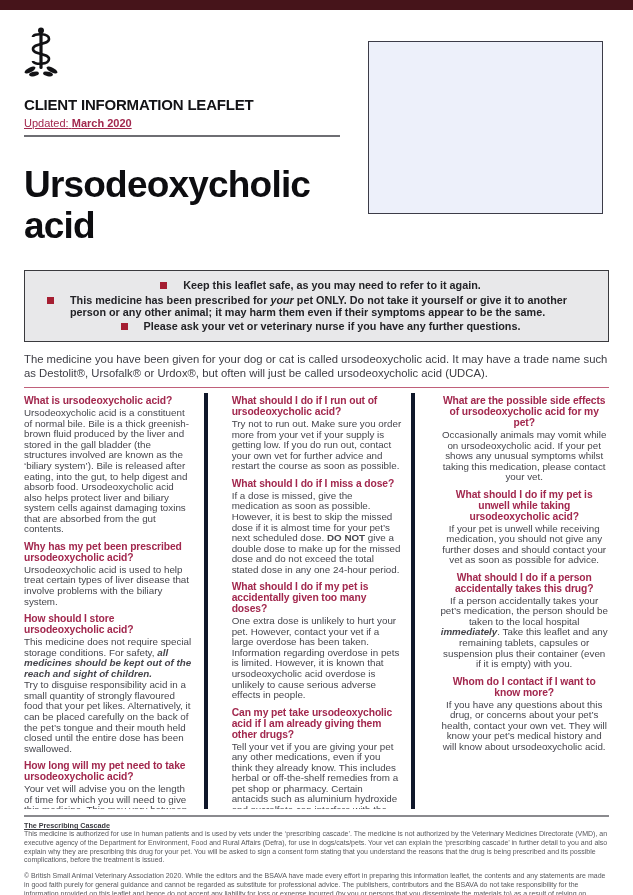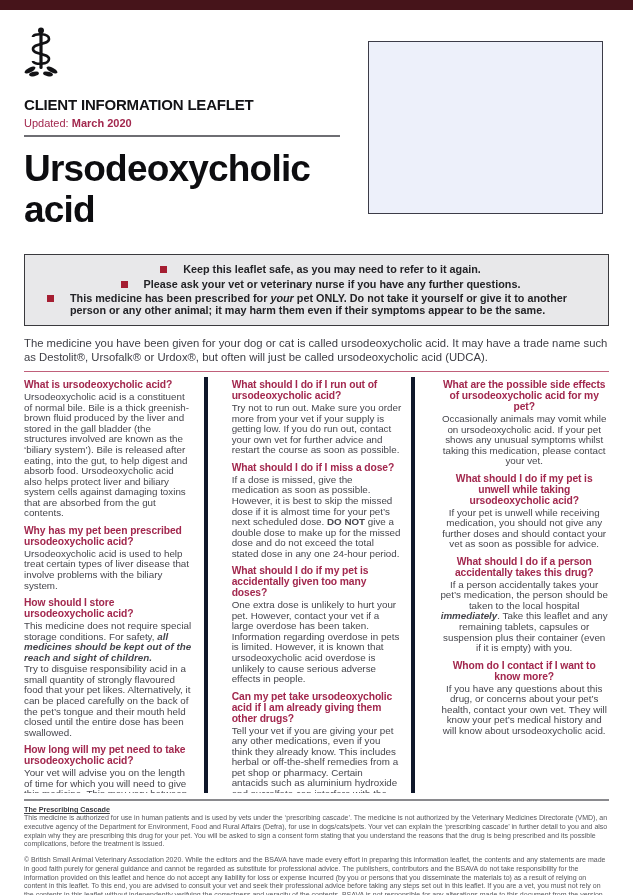--- a/index.html
+++ b/index.html
@@ -9,25 +9,25 @@
   .page { padding:0 24px; position:relative; }
 
   
   .brand { display:flex; align-items:flex-end; margin-top:15px; height:52px; }
   .brand-icon { width:34px; height:50px; margin-right:6px; }
   .brand-textwrap { display:flex; flex-direction:column; }
   .brand-name { font-size:34px; font-weight:bold; color:#121215; letter-spacing:-1px; line-height:0.95; }
   .brand-tagline { font-size:5px; font-weight:bold; color:#1c1c1f; letter-spacing:0.55px; margin-top:2px; }
 
   .leaflet-type { margin-top:19px; font-size:15px; font-weight:bold; color:#131316; letter-spacing:-0.2px; }
-  .updated-line { margin-top:4px; font-size:11px; color:#a2284e; }
+  .updated-line { margin-top:4px; font-size:11px; color:#a2284e;text-decoration:underline; }
   .updated-line .date { font-weight:bold; }
   .header-rule { border:0; border-top:2px solid #6e6e73; width:316px; margin-top:6px; }
 
-  .doc-title { margin-top:12px; width:345px; font-size:37px; line-height:1.1; font-weight:bold; color:#0d0d10; letter-spacing:-0.8px; }
+  .doc-title { margin-top:28px; width:345px; font-size:37px; line-height:1.1; font-weight:bold; color:#0d0d10; letter-spacing:-0.8px; }
 
   .info-box { position:absolute; left:368px; top:16px; width:235px; height:173px; background:#edf0fa; border:1.5px solid #3c3c48; }
 
   
   .notice-box { margin-top:24px; background:#e8e8ea; border:1.5px solid #3a3a3e; padding:6px 14px 7px 14px; }
   .notice-item { display:flex; margin:2px 0;justify-content:center; }
   .notice-bullet { width:7px; height:7px; background:#a51e32; margin:3px 16px 0 8px; flex:none; }
   .notice-text { font-size:10.8px; line-height:1.13; font-weight:bold; color:#232327; }
 
   .intro { margin-top:11px; font-size:11.3px; line-height:1.2; color:#3d3d44; }
@@ -81,25 +81,25 @@
 
   <h1 class="doc-title">Ursodeoxycholic acid</h1>
 
   <div class="notice-box">
       <div class="notice-item">
         <span class="notice-bullet"></span>
         <div class="notice-text"><span class="seg-bold">Keep this leaflet safe, as you may need to refer to it again.</span></div>
       </div>
       <div class="notice-item">
         <span class="notice-bullet"></span>
-        <div class="notice-text"><span class="seg-bold">Please ask your vet or veterinary nurse if you have any further questions.</span></div>
+        <div class="notice-text"><span class="seg-bold">This medicine has been prescribed for </span><span class="seg-bolditalic">your</span><span class="seg-bold"> pet ONLY. Do not take it yourself or give it to another person or any other animal; it may harm them even if their symptoms appear to be the same.</span></div>
       </div>
       <div class="notice-item">
         <span class="notice-bullet"></span>
-        <div class="notice-text"><span class="seg-bold">This medicine has been prescribed for </span><span class="seg-bolditalic">your</span><span class="seg-bold"> pet ONLY. Do not take it yourself or give it to another person or any other animal; it may harm them even if their symptoms appear to be the same.</span></div>
+        <div class="notice-text"><span class="seg-bold">Please ask your vet or veterinary nurse if you have any further questions.</span></div>
       </div>
     </div>
 
   <p class="intro">The medicine you have been given for your dog or cat is called ursodeoxycholic acid. It may have a trade name such as Destolit®, Ursofalk® or Urdox®, but often will just be called ursodeoxycholic acid (UDCA).</p>
   <hr class="accent-rule">
 
   <div class="columns">
     <div class="col">
         <h4>What is ursodeoxycholic acid?</h4>
         <p><span class="seg-normal">Ursodeoxycholic acid is a constituent of normal bile. Bile is a thick greenish-brown fluid produced by the liver and stored in the gall bladder (the structures involved are known as the ‘biliary system’). Bile is released after eating, into the gut, to help digest and absorb food. Ursodeoxycholic acid also helps protect liver and biliary system cells against damaging toxins that are absorbed from the gut contents.</span></p>

